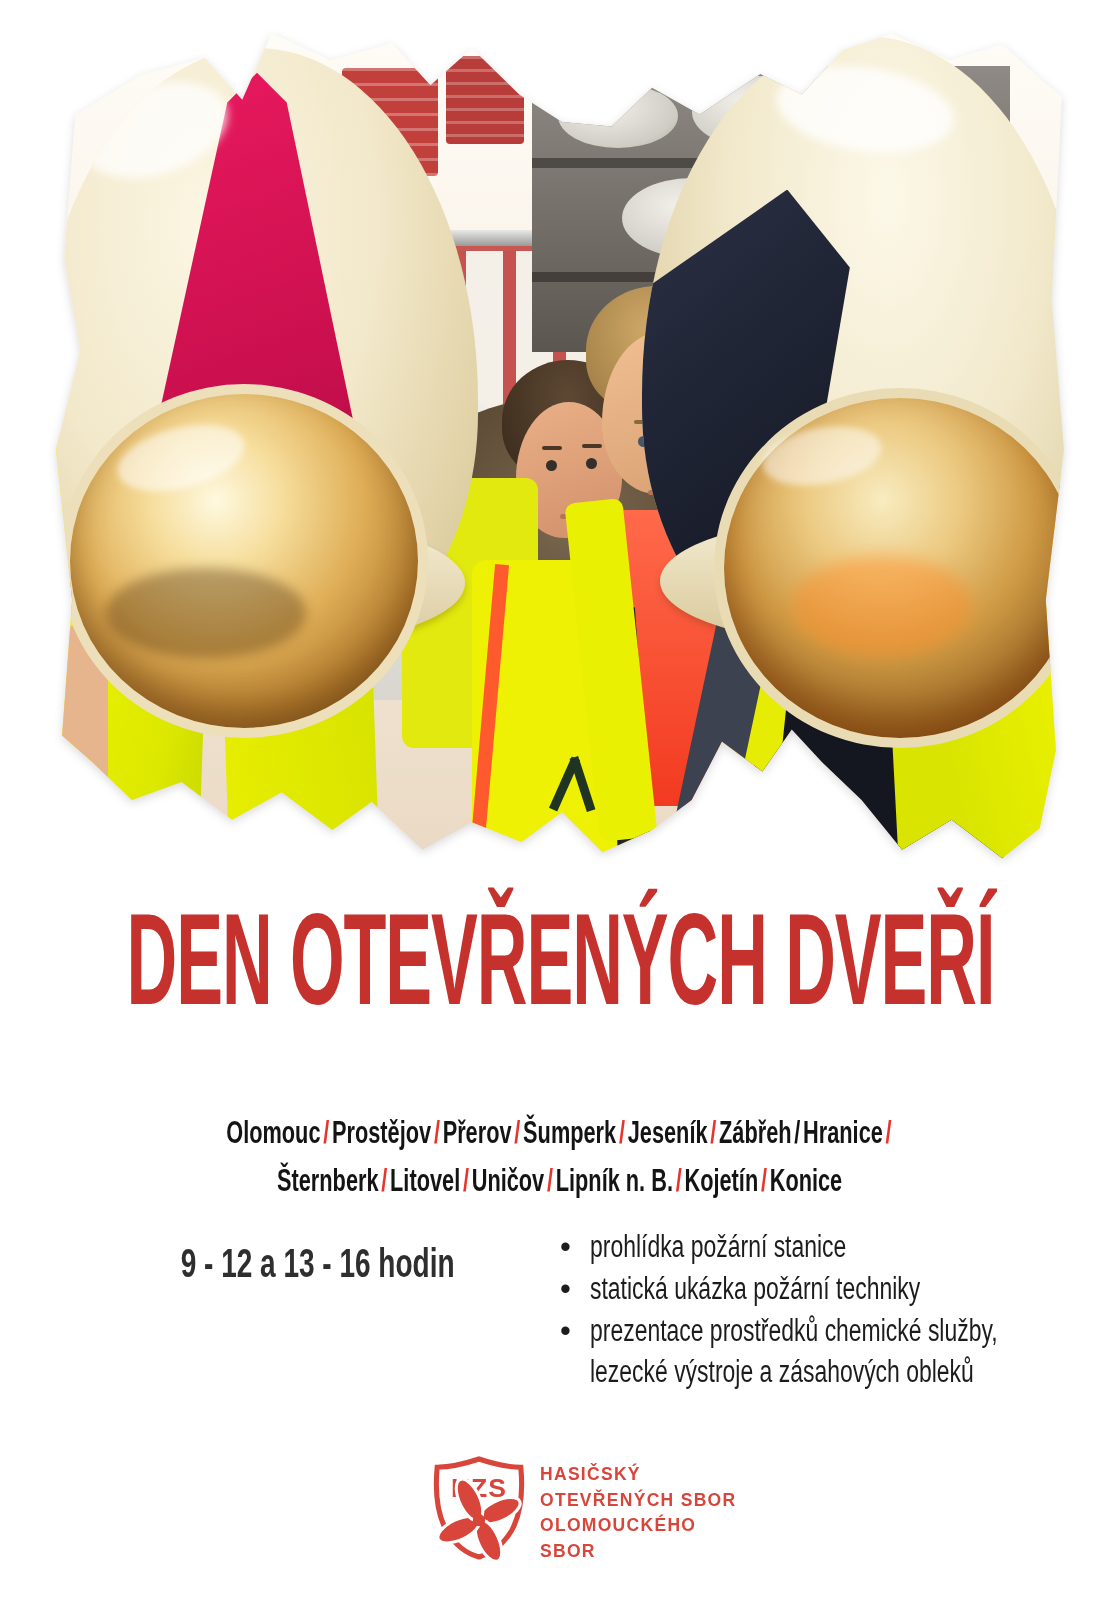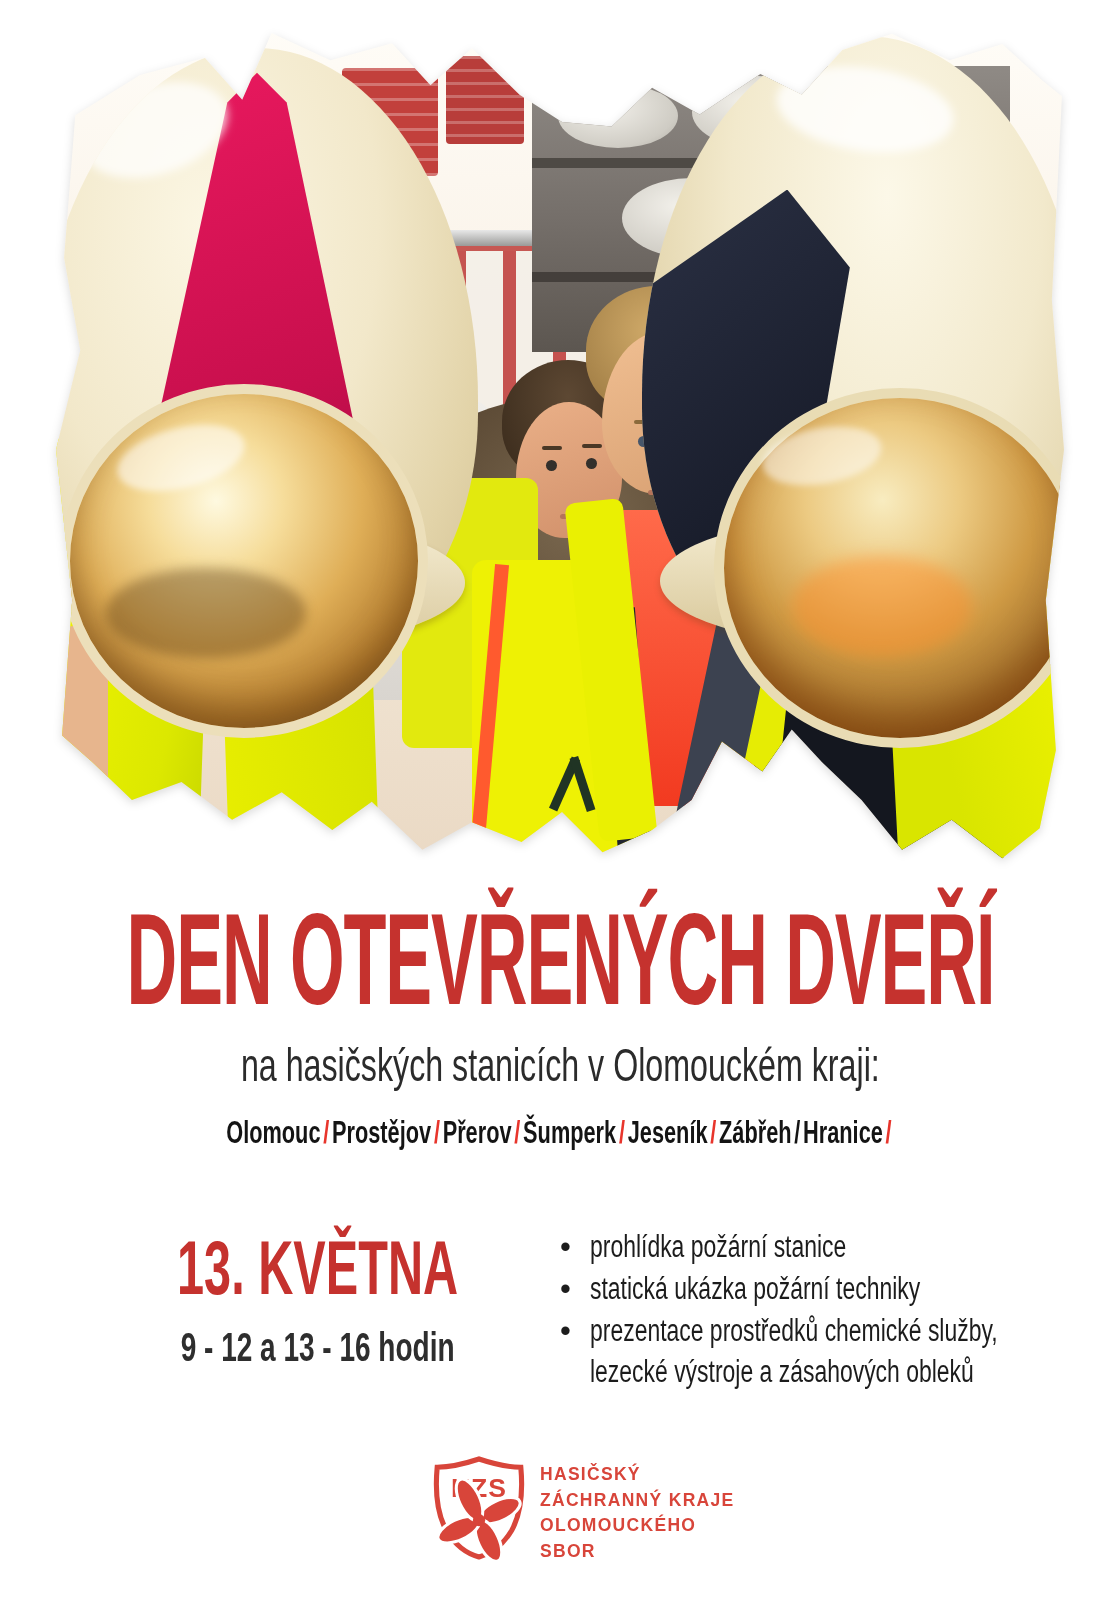--- a/index.html
+++ b/index.html
@@ -238,35 +238,34 @@
           <div class="visor-r-shine"></div>
         </div>
       </div>
     </div>
   </div>
 
   <div class="center-row title-row">
     <h1 class="title cond" style="margin:0;font-weight:bold;">DEN OTEVŘENÝCH DVEŘÍ</h1>
   </div>
 
-  <div class="center-row subtitle-row">
-    <div class="subtitle cond">na hasičských stanicích v Olomouckém kraji:</div>
-  </div>
 
   <div class="center-row cities-row1">
     <div class="cities cond">
       <span>Olomouc</span><span class="sep sep-red">/</span><span>Prostějov</span><span class="sep sep-red">/</span><span>Přerov</span><span class="sep sep-red">/</span><span>Šumperk</span><span class="sep sep-red">/</span><span>Jeseník</span><span class="sep sep-red">/</span><span>Zábřeh</span><span class="sep sep-black">/</span><span>Hranice</span><span class="sep sep-red">/</span>
     </div>
   </div>
 
+  <div class="center-row cities-row2">
+    <div class="cities cond">
+      <span>Šternberk</span><span class="sep sep-red">/</span><span>Litovel</span><span class="sep sep-red">/</span><span>Uničov</span><span class="sep sep-red">/</span><span>Lipník n. B.</span><span class="sep sep-red">/</span><span>Kojetín</span><span class="sep sep-red">/</span><span>Konice</span>
+    </div>
+  </div>
 
   <div class="date-col">
-    <div class="date-flex">
-        <div class="date cond">13. KVĚTNA</div>
-      </div>
     <div class="date-flex">
         <div class="time cond">9 - 12 a 13 - 16 hodin</div>
       </div>
   </div>
 
   <ul class="bullets">
     <li>
       <span class="dot">•</span>
       <span class="bline">prohlídka požární stanice</span>
       <span class="bline"></span>
@@ -290,19 +289,19 @@
       <g fill="#D8453A" stroke="#ffffff" stroke-width="3">
         <ellipse cx="22" cy="0" rx="22" ry="10" transform="translate(50,64) rotate(-25)"></ellipse>
         <ellipse cx="22" cy="0" rx="22" ry="10" transform="translate(50,64) rotate(65)"></ellipse>
         <ellipse cx="22" cy="0" rx="22" ry="10" transform="translate(50,64) rotate(155)"></ellipse>
         <ellipse cx="22" cy="0" rx="22" ry="10" transform="translate(50,64) rotate(245)"></ellipse>
         <circle cx="50" cy="64" r="6" stroke="none"></circle>
       </g>
     </svg>
     <div class="logo-text">
       <div class="logo-line">HASIČSKÝ</div>
-      <div class="logo-line">ZÁCHRANNÝ KRAJE</div>
+      <div class="logo-line">OTEVŘENÝCH SBOR</div>
       <div class="logo-line">OLOMOUCKÉHO</div>
       <div class="logo-line">SBOR</div>
     </div>
   </div>
 
 </div>
 
 </body></html>

